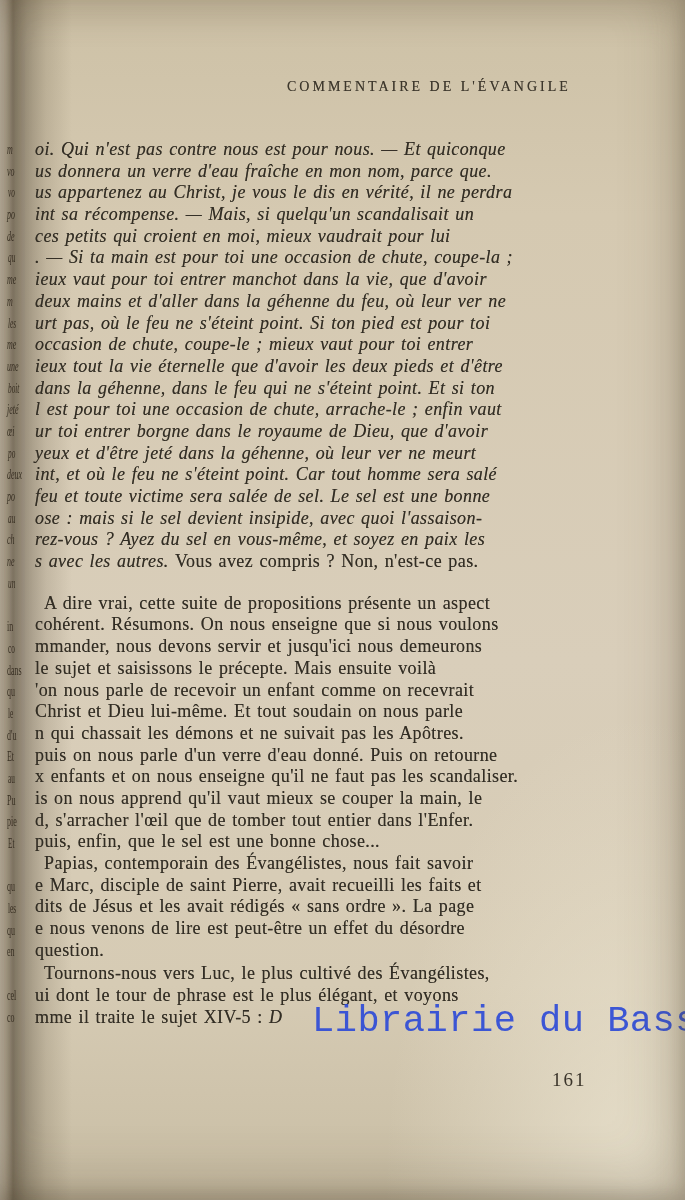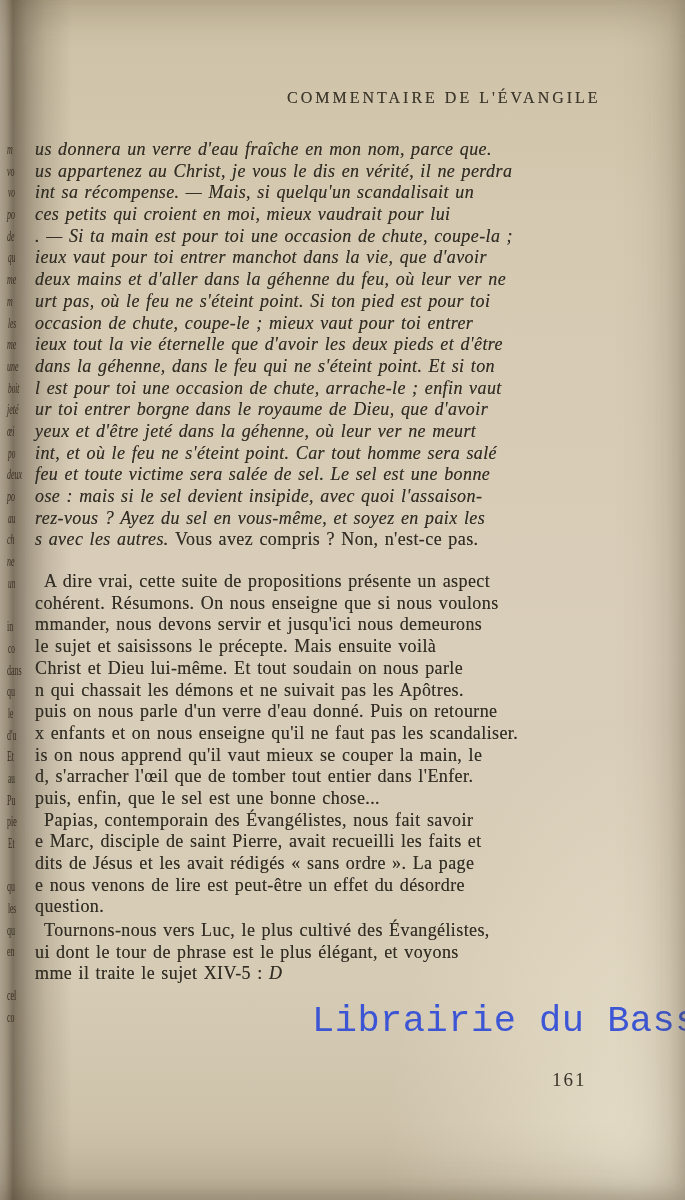--- a/index.html
+++ b/index.html
@@ -46,22 +46,22 @@
   .spine-frags .line {
     height: 21.7px;
     transform: scaleX(.55);
     transform-origin: 0 50%;
     white-space: nowrap;
   }
   .spine-frags .line:nth-child(-n+21) { font-style: italic; }
   .spine-frags .line:nth-child(3n)   { transform: scaleX(.5) translateX(2px); }
 
   .header {
-    position: absolute; left: 287px; top: 89px;
-    font-size: 16px; letter-spacing: 3px;
+    position: absolute; left: 287px; top: 79px;
+    font-size: 14px; letter-spacing: 3px;
     color: #3d372c; white-space: nowrap;
     text-shadow: 0 0 .3px rgba(61,55,44,.6);
   }
 
   .body {
     position: absolute; left: 35px; top: 139px;
     width: 565px;
     font-size: 18px; line-height: 21.7px;
     letter-spacing: .4px; word-spacing: 1.4px;
     text-shadow: 0 0 .25px rgba(50,45,35,.55);
@@ -145,20 +145,21 @@
         <div class="line">co</div>
       </div>
   </div>
 
   <div class="header">COMMENTAIRE DE L'ÉVANGILE</div>
 
   <div class="body">
 
     <div class="para quote">
       <div class="lines">
+          <div class="line">oi. Qui n'est pas contre nous est pour nous. — Et quiconque</div>
           <div class="line">us donnera un verre d'eau fraîche en mon nom, parce que.</div>
           <div class="line">us appartenez au Christ, je vous le dis en vérité, il ne perdra</div>
           <div class="line">int sa récompense. — Mais, si quelqu'un scandalisait un</div>
           <div class="line">ces petits qui croient en moi, mieux vaudrait pour lui</div>
           <div class="line">. — Si ta main est pour toi une occasion de chute, coupe-la ;</div>
           <div class="line">ieux vaut pour toi entrer manchot dans la vie, que d'avoir</div>
           <div class="line">deux mains et d'aller dans la géhenne du feu, où leur ver ne</div>
           <div class="line">urt pas, où le feu ne s'éteint point. Si ton pied est pour toi</div>
           <div class="line">occasion de chute, coupe-le ; mieux vaut pour toi entrer</div>
           <div class="line">ieux tout la vie éternelle que d'avoir les deux pieds et d'être</div>
@@ -174,20 +175,21 @@
       <div class="line">
         <span>s avec les autres. </span><span class="roman">Vous avez compris ? Non, n'est-ce pas.</span>
       </div>
     </div>
 
     <div class="para p2">
         <div class="line">A dire vrai, cette suite de propositions présente un aspect</div>
         <div class="line">cohérent. Résumons. On nous enseigne que si nous voulons</div>
         <div class="line">mmander, nous devons servir et jusqu'ici nous demeurons</div>
         <div class="line">le sujet et saisissons le précepte. Mais ensuite voilà</div>
+        <div class="line">'on nous parle de recevoir un enfant comme on recevrait</div>
         <div class="line">Christ et Dieu lui-même. Et tout soudain on nous parle</div>
         <div class="line">n qui chassait les démons et ne suivait pas les Apôtres.</div>
         <div class="line">puis on nous parle d'un verre d'eau donné. Puis on retourne</div>
         <div class="line">x enfants et on nous enseigne qu'il ne faut pas les scandaliser.</div>
         <div class="line">is on nous apprend qu'il vaut mieux se couper la main, le</div>
         <div class="line">d, s'arracher l'œil que de tomber tout entier dans l'Enfer.</div>
         <div class="line">puis, enfin, que le sel est une bonne chose...</div>
       </div>
 
     <div class="para p3">

